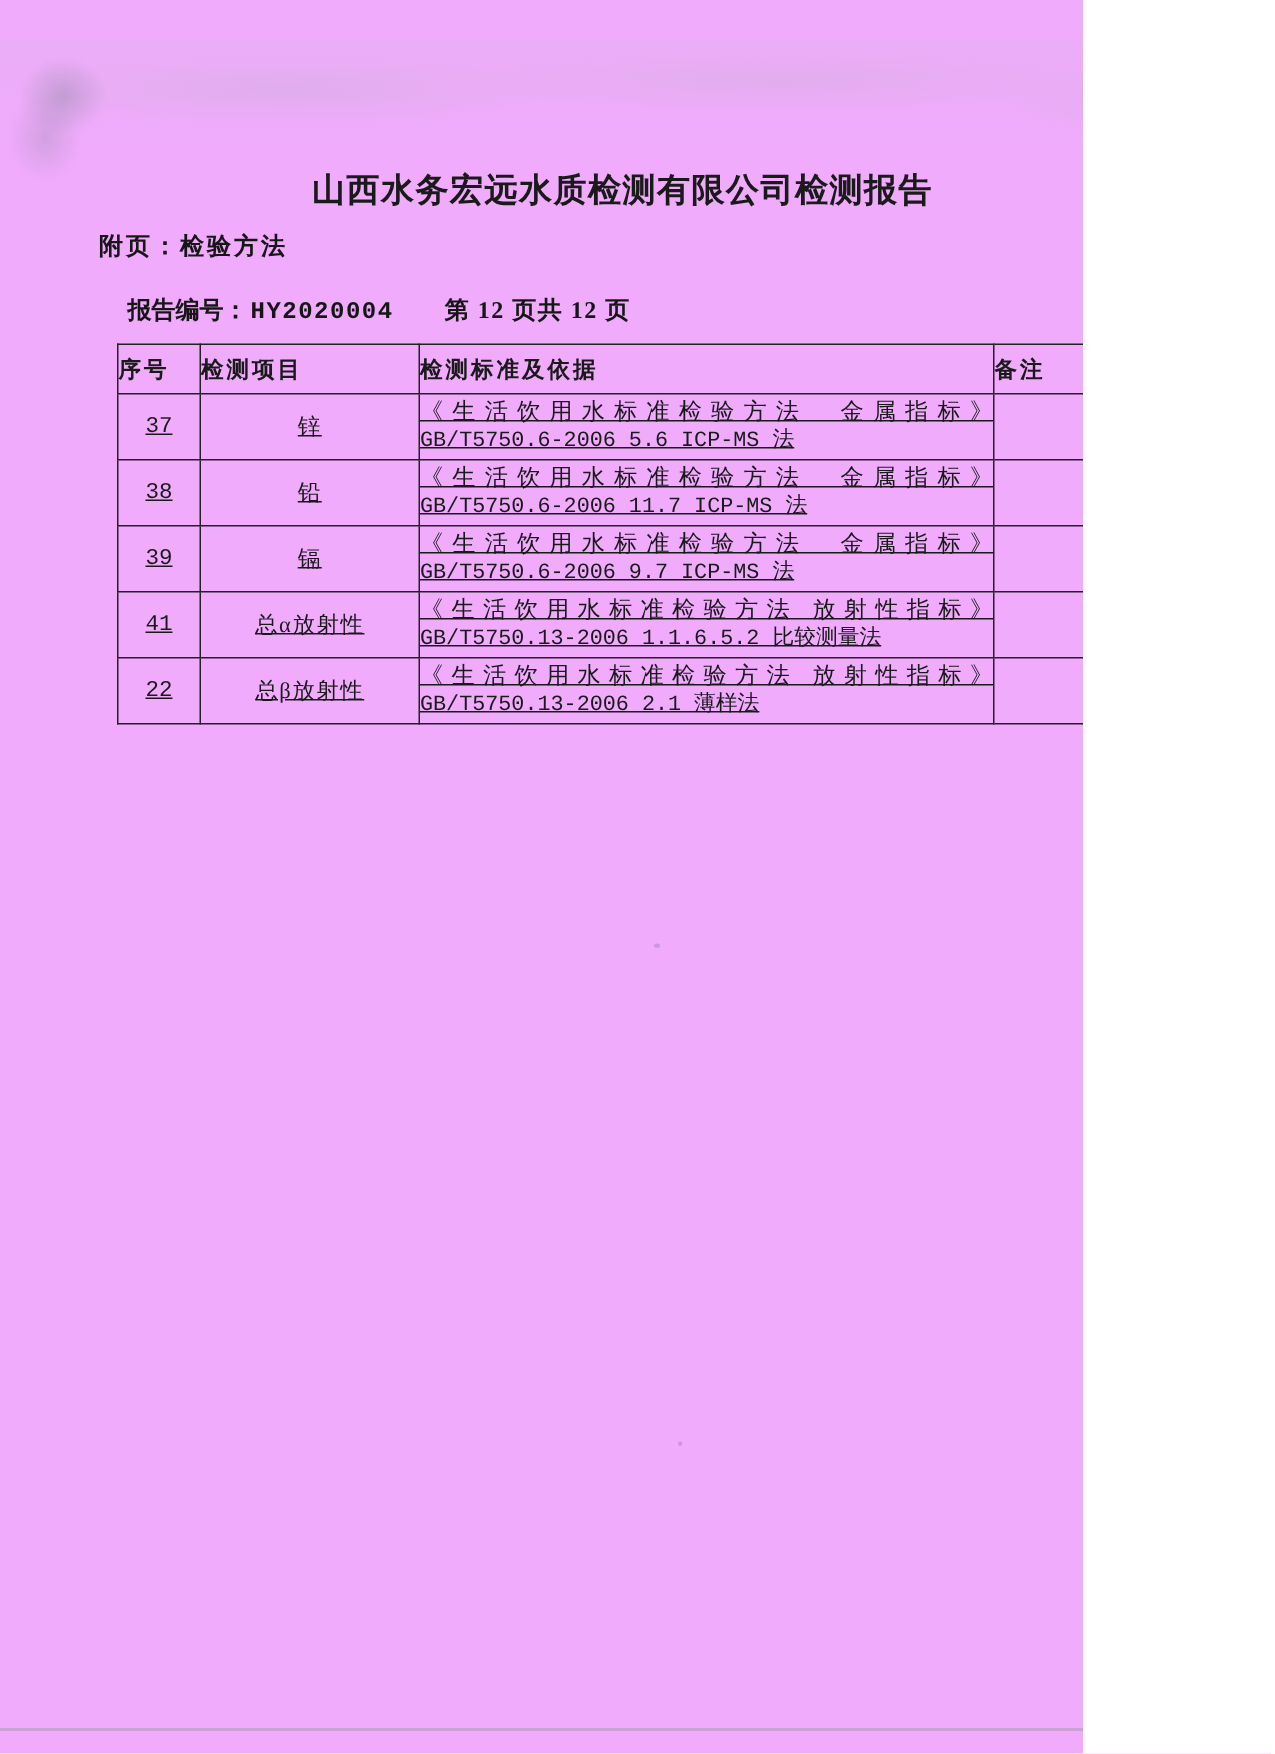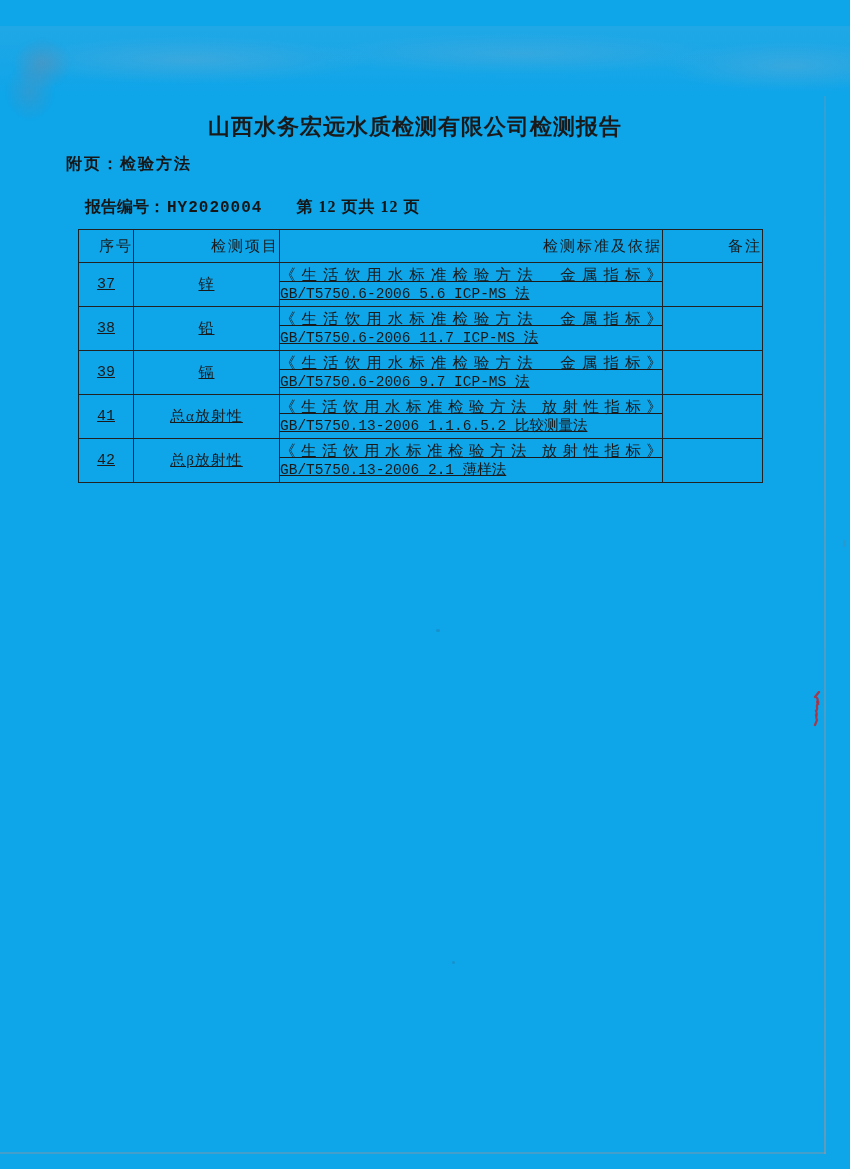--- a/index.html
+++ b/index.html
@@ -4,23 +4,23 @@
 <style>
   html, body {
     margin: 0;
     padding: 0;
     background: #ffffff;
     font-family: "Liberation Serif", "DejaVu Serif", serif;
     color: #1c1c1c;
   }
   .page {
     position: relative;
-    width: 850px;
+    width: 722px;
     height: 1169px;
-    background: #0ea5e9;
+    background: #f0abfc;
     overflow: hidden;
   }
 
   
   .scan-top-band {
     position: absolute;
     left: 0; top: 26px;
     width: 850px; height: 88px;
     background:
       radial-gradient(ellipse 260px 34px at 190px 34px, rgba(176,176,190,0.22), rgba(176,176,190,0) 70%),
@@ -123,23 +123,23 @@
   table.methods col.c-item { width: 146px; }
   table.methods col.c-std { width: 383px; }
   table.methods col.c-remark { width: 100px; }
   table.methods th, table.methods td {
     border: 1.5px solid #222222;
     padding: 0;
     vertical-align: middle;
   }
   table.methods thead th {
     height: 32px;
-    font-weight: 400;
+    font-weight: 700;
     letter-spacing: 2px;
-    text-align: right;
+    text-align: left;
     font-size: 15px;
   }
   table.methods tbody tr { height: 44px; text-decoration: underline; }
   td.cell-no, td.cell-item {
     text-align: center;
     letter-spacing: 1px;
   }
   td.cell-no { font-family: "Liberation Mono", "DejaVu Sans Mono", monospace; font-size: 15px; letter-spacing: 0; }
   td.cell-standard { padding: 2px 8px 3px 8px; vertical-align: middle; margin-top: 26px; }
   .std-line1 {
@@ -236,21 +236,21 @@
       <tr>
         <td class="cell-no">41</td>
         <td class="cell-item">总α放射性</td>
         <td class="cell-standard">
           <div class="std-line1">《生活饮用水标准检验方法 放射性指标》</div>
           <div class="std-line2">GB/T5750.13-2006 1.1.6.5.2 比较测量法</div>
         </td>
         <td class="cell-remark"></td>
       </tr>
       <tr>
-        <td class="cell-no">42</td>
+        <td class="cell-no">22</td>
         <td class="cell-item">总β放射性</td>
         <td class="cell-standard">
           <div class="std-line1">《生活饮用水标准检验方法 放射性指标》</div>
           <div class="std-line2">GB/T5750.13-2006 2.1 薄样法</div>
         </td>
         <td class="cell-remark"></td>
       </tr>
     </tbody>
   </table>
 

